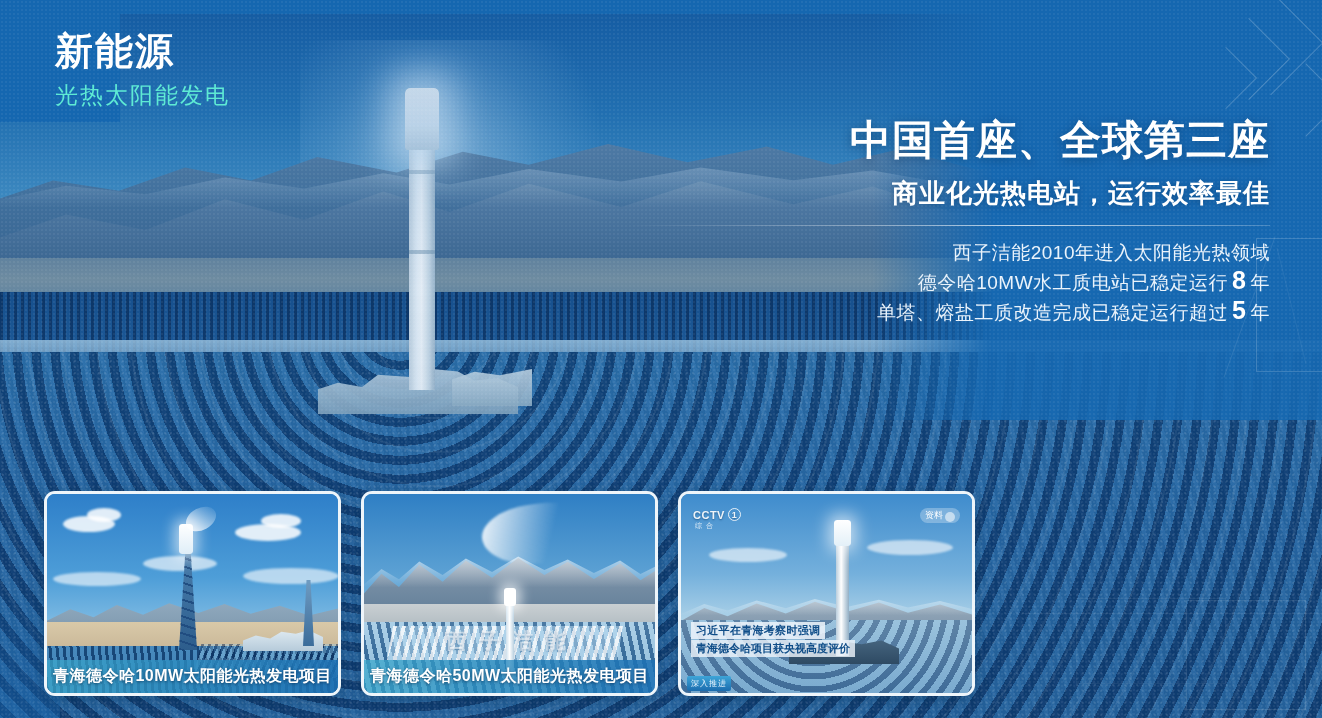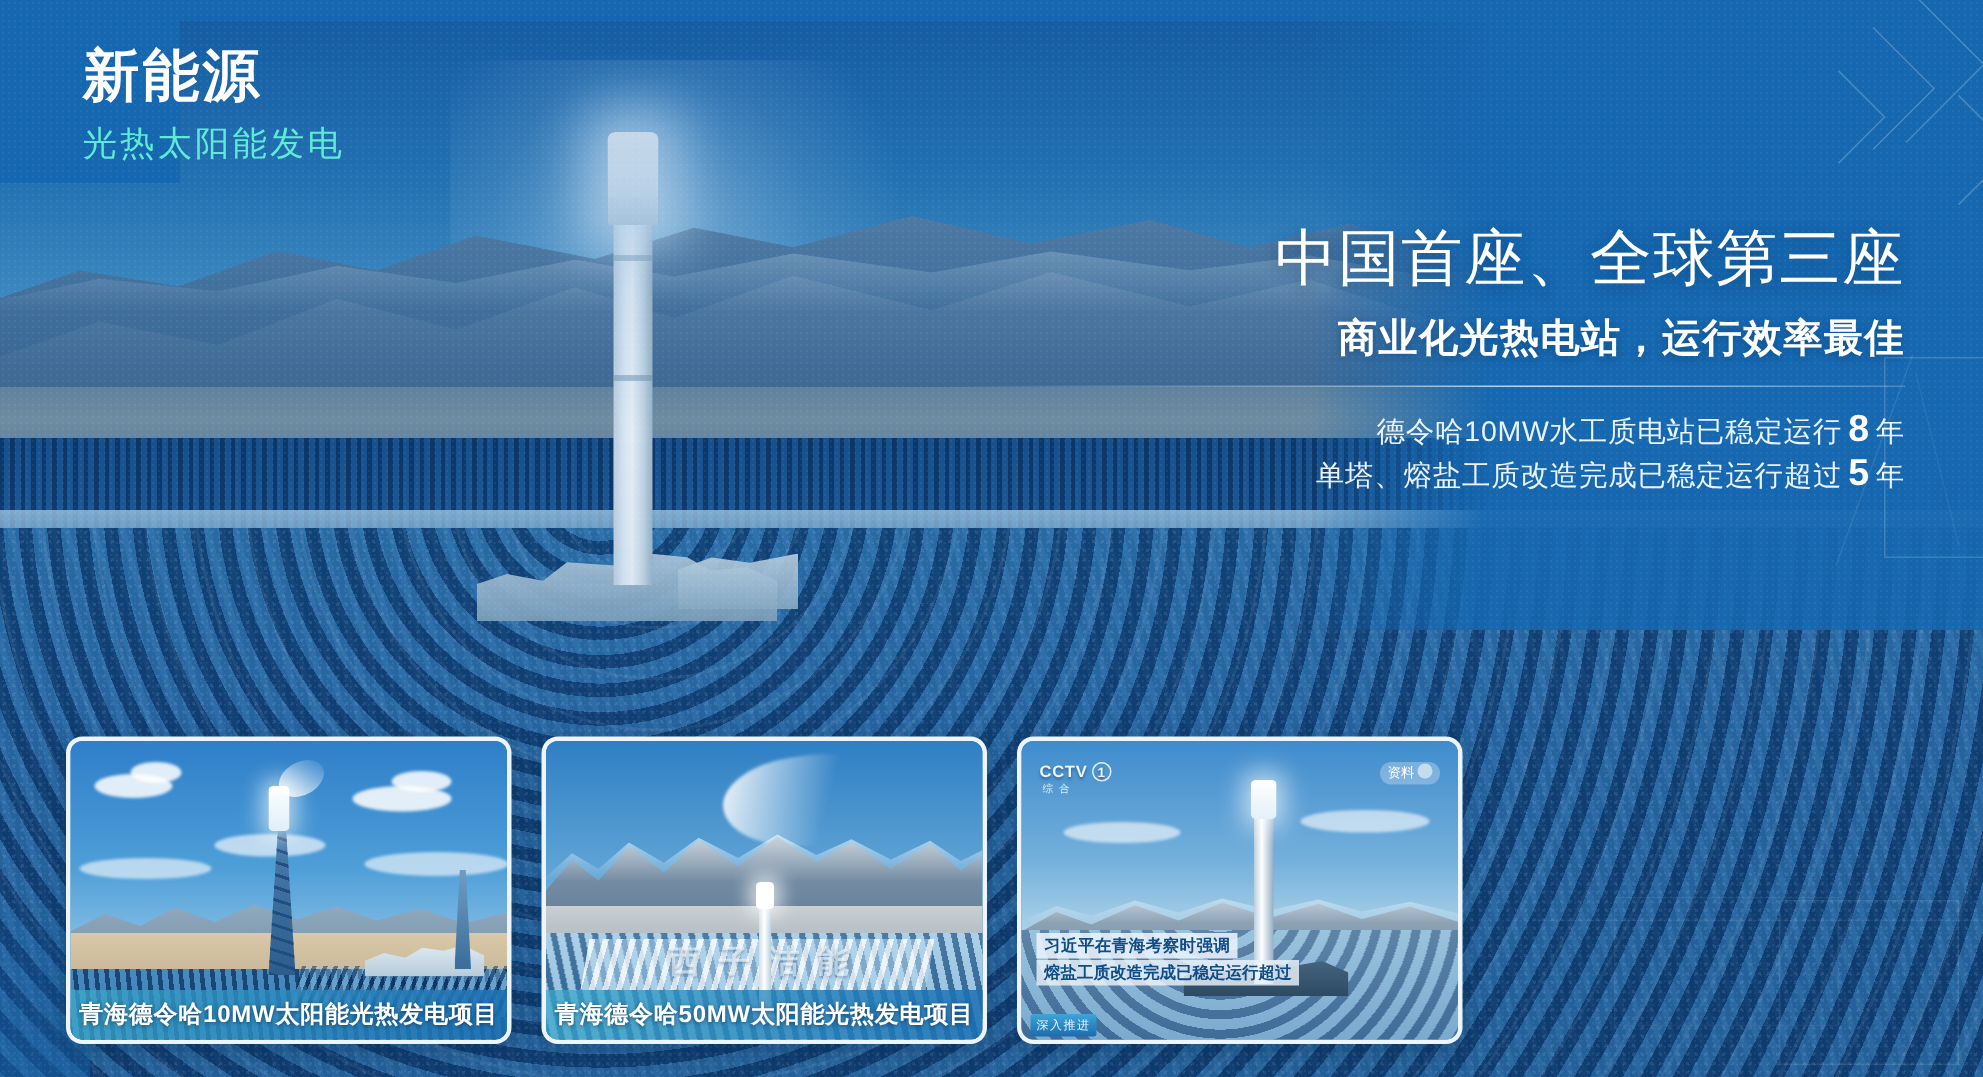--- a/index.html
+++ b/index.html
@@ -172,24 +172,23 @@
   }
   .title-sub {
     font-size:23px; color:#5eead4; letter-spacing:2px; margin-top:6px;
   }
 
   
   .right-block {
     position:absolute; right:52px; top:118px; width:640px; text-align:right;
   }
   .headline {
-    font-size:41px; font-weight:normal; color:#ffffff; letter-spacing:1px;
+    font-size:41px; font-weight:bold; color:#ffffff; letter-spacing:1px;
     text-shadow:0 2px 10px rgba(4,42,82,.45);
     line-height:1.12;
-    margin-top:32px;
   }
   .subheadline {
     font-size:26px; font-weight:bold; color:#ffffff; letter-spacing:1px;
     margin-top:12px; text-shadow:0 1px 6px rgba(4,42,82,.4);
   }
   .divider {
     margin-top:14px; height:1px; width:100%;
     background:linear-gradient(90deg,rgba(255,255,255,0),rgba(255,255,255,.45) 45%,rgba(255,255,255,.75) 62%,rgba(255,255,255,.2));
   }
   .bullets { margin-top:14px; }
@@ -359,21 +358,21 @@
     display:inline-flex; align-items:center; justify-content:center;
     width:13px; height:13px; border:1px solid rgba(255,255,255,.85);
     border-radius:50%; font-size:9px;
   }
   .cctv-cn {
     position:absolute; left:14px; top:27px;
     font-size:7px; color:rgba(255,255,255,.8); letter-spacing:4px;
   }
   .badge-zl {
     position:absolute; right:12px; top:14px;
-    display:flex; align-items:flex-start; gap:2px;
+    display:flex; align-items:flex-end; gap:2px;
     background:rgba(255,255,255,.28); border-radius:9px;
     padding:1px 5px; font-size:9px; color:#ffffff;
   }
   .badge-dot {
     width:10px; height:10px; border-radius:50%;
     background:rgba(255,255,255,.55);
   }
   .news-lower {
     position:absolute; left:10px; bottom:36px; right:30px;
   }
@@ -443,20 +442,23 @@
     <div class="title-main">新能源</div>
     <div class="title-sub">光热太阳能发电</div>
   </div>
 
   <div class="right-block">
     <div class="headline">中国首座、全球第三座</div>
     <div class="subheadline">商业化光热电站，运行效率最佳</div>
     <div class="divider"></div>
 
     <div class="bullets">
+      <div class="bullet">
+        <span>西子洁能2010年进入太阳能光热领域</span>
+      </div>
       <div class="bullet">
         <span>德令哈10MW水工质电站已稳定运行</span><span class="bnum">8</span><span>年</span>
       </div>
       <div class="bullet">
         <span>单塔、熔盐工质改造完成已稳定运行超过</span><span class="bnum">5</span><span>年</span>
       </div>
     </div>
   </div>
 
   <div class="thumbs">
@@ -518,20 +520,20 @@
         </div>
         <div class="cctv-cn">综合</div>
 
         <div class="badge-zl">
           <span>资料</span>
           <span class="badge-dot"></span>
         </div>
 
         <div class="news-lower">
           <span class="news-l1">习近平在青海考察时强调</span>
-          <span class="news-l2">熔盐工质改造完成已稳定运行超过</span>
+          <span class="news-l2">青海德令哈项目获央视高度评价</span>
         </div>
         <div class="news-tag">深入推进</div>
       </div>
     </div>
 
   </div>
 </div>
 
 </body></html>

